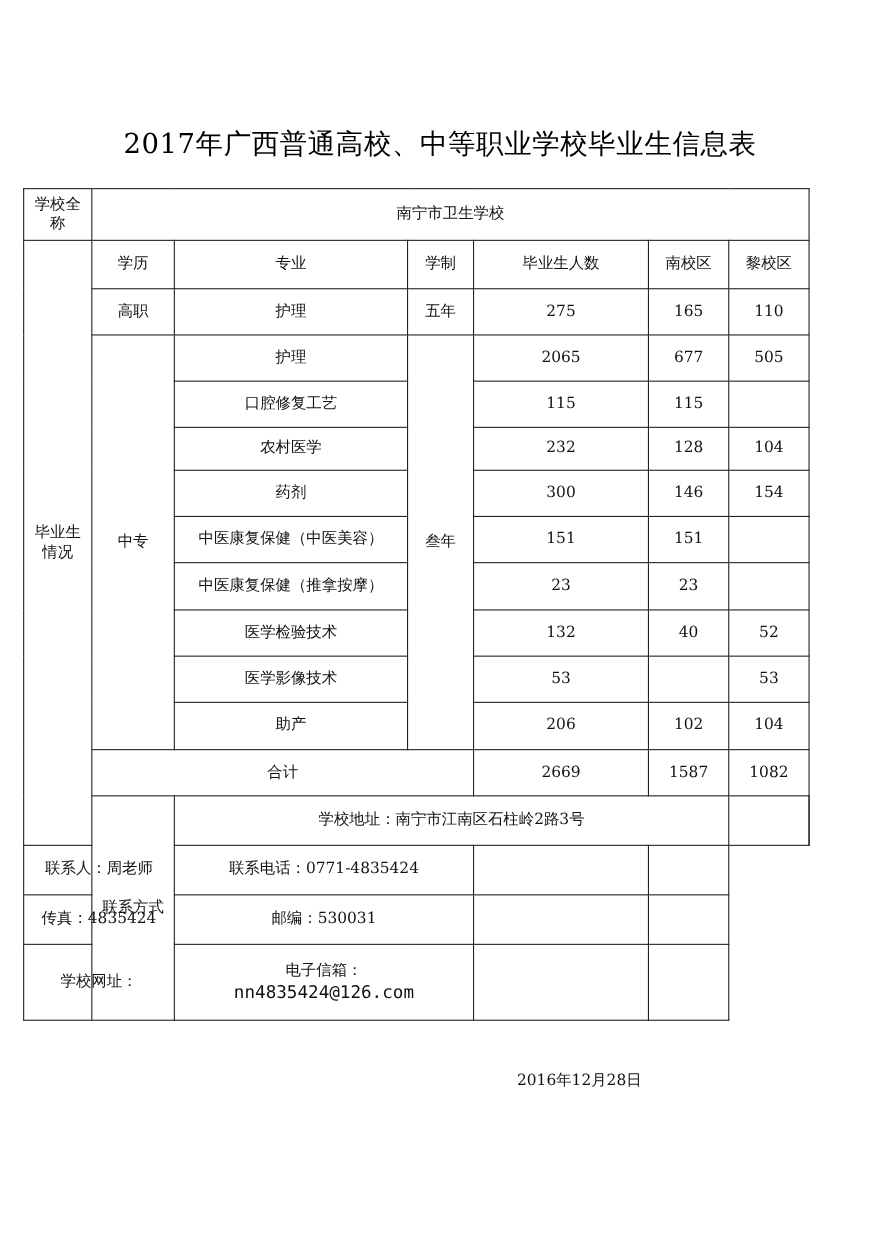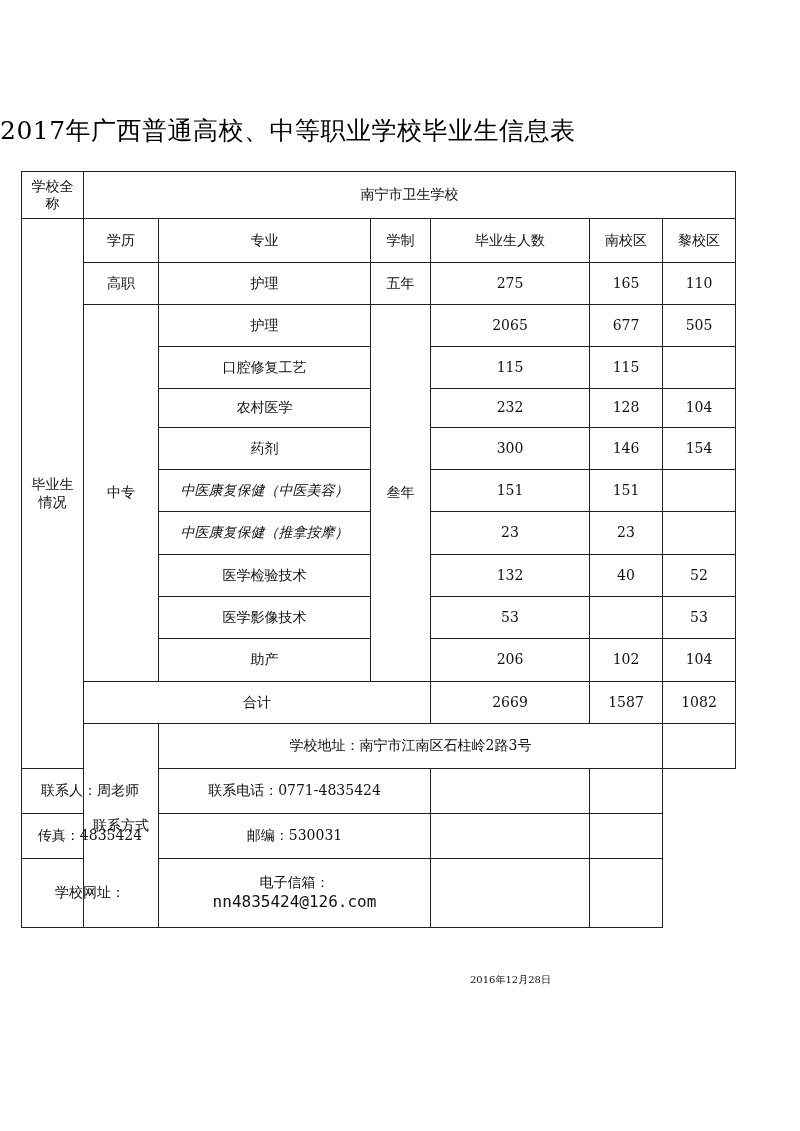--- a/index.html
+++ b/index.html
@@ -1,25 +1,25 @@
 <!DOCTYPE html>
 <html><head>
 <meta charset="utf-8">
 <style>
   html, body { margin:0; padding:0; background:#ffffff; }
   body { width:800px; height:1131px; position:relative; overflow:hidden;
          font-family:"DejaVu Serif","Liberation Serif",serif; color:#111; }
-  .title { position:absolute; left:0; top:114px; width:800px; 
+  .title { position:absolute; left:0; top:114px; width:800px; text-align:center;
            font-size:25px; letter-spacing:0.5px; color:#000; }
   table.sheet { position:absolute; left:21px; top:171px; border-collapse:collapse;
                 table-layout:fixed; width:714px; }
   table.sheet td { border:1.6px solid #222; text-align:center; vertical-align:middle;
                    font-size:14px; padding:0; line-height:1.25; color:#111; }
-  .date { position:absolute; left:470px; top:973px; font-size:10px; color:#111; }
-  .small { font-size:13px;font-style:italic; }
+  .date { position:absolute; left:470px; top:973px; font-size:14px; color:#111; }
+  .small { font-size:13px; }
 </style>
 </head>
 <body>
 
 <div class="title">2017年广西普通高校、中等职业学校毕业生信息表</div>
 
 <table class="sheet">
   <colgroup>
     <col style="width:62px">
     <col style="width:75px">

